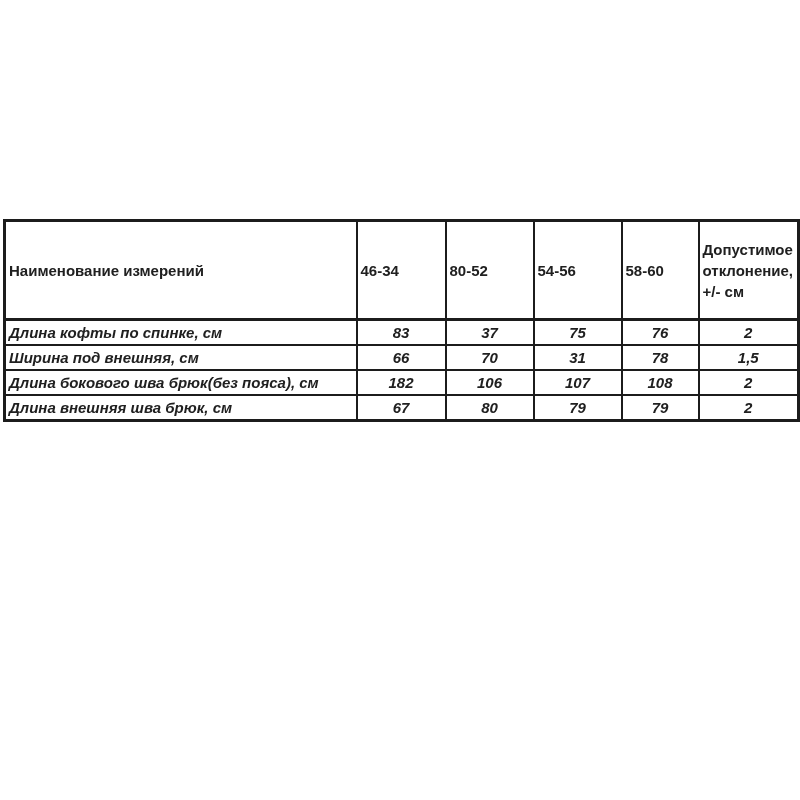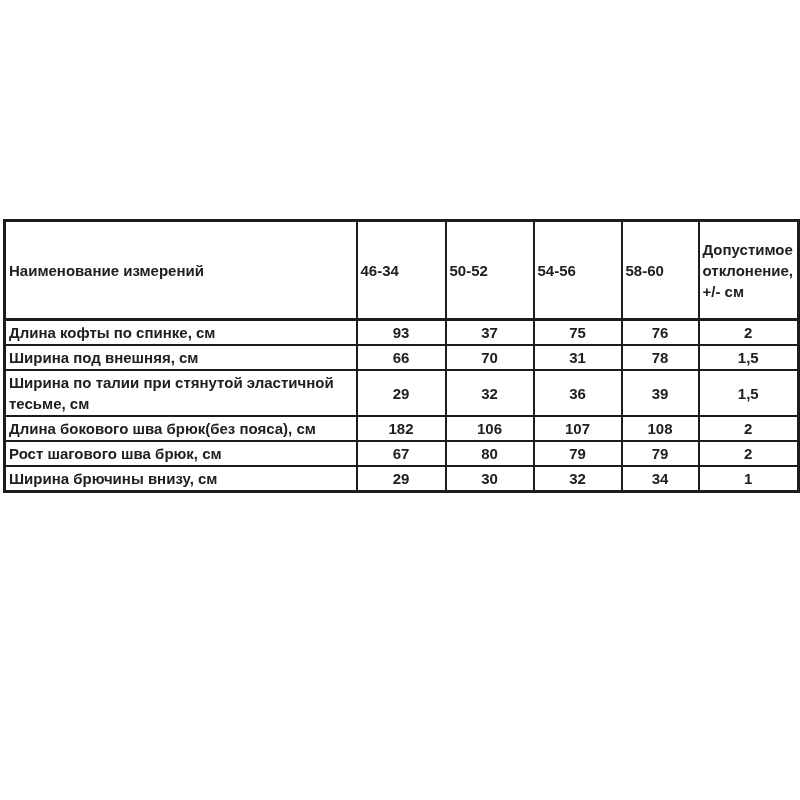--- a/index.html
+++ b/index.html
@@ -39,20 +39,21 @@
     height: 94px;
     text-align: left;
     vertical-align: middle;
     border-bottom: 3px solid #1c1c1c;
     margin-top: 44px;
   }
   tbody td {
     height: 20px;
     text-align: center;
     vertical-align: middle;
+    font-style: italic;
   }
   tbody td.name-cell {
     text-align: left;
   }
   col.c-name { width: 352px; }
   col.c-s1   { width: 89px; }
   col.c-s2   { width: 88px; }
   col.c-s3   { width: 88px; }
   col.c-s4   { width: 77px; }
   col.c-dev  { width: 100px; }
@@ -67,70 +68,54 @@
       <col class="c-s1">
       <col class="c-s2">
       <col class="c-s3">
       <col class="c-s4">
       <col class="c-dev">
     </colgroup>
     <thead>
       <tr>
         <th>Наименование измерений</th>
         <th>46-34</th>
-        <th>50-52</th>
+        <th>80-52</th>
         <th>54-56</th>
         <th>58-60</th>
         <th>Допустимое отклонение, +/- см</th>
       </tr>
     </thead>
     <tbody>
         <tr>
     <td class="name-cell">Длина кофты по спинке, см</td>
-    <td>93</td>
+    <td>83</td>
     <td>37</td>
     <td>75</td>
     <td>76</td>
     <td>2</td>
   </tr>
         <tr>
     <td class="name-cell">Ширина под внешняя, см</td>
     <td>66</td>
     <td>70</td>
     <td>31</td>
     <td>78</td>
     <td>1,5</td>
   </tr>
         <tr>
-    <td class="name-cell">Ширина по талии при стянутой эластичной тесьме, см</td>
-    <td>29</td>
-    <td>32</td>
-    <td>36</td>
-    <td>39</td>
-    <td>1,5</td>
-  </tr>
-        <tr>
     <td class="name-cell">Длина бокового шва брюк(без пояса), см</td>
     <td>182</td>
     <td>106</td>
     <td>107</td>
     <td>108</td>
     <td>2</td>
   </tr>
         <tr>
-    <td class="name-cell">Рост шагового шва брюк, см</td>
+    <td class="name-cell">Длина внешняя шва брюк, см</td>
     <td>67</td>
     <td>80</td>
     <td>79</td>
     <td>79</td>
     <td>2</td>
   </tr>
-        <tr>
-    <td class="name-cell">Ширина брючины внизу, см</td>
-    <td>29</td>
-    <td>30</td>
-    <td>32</td>
-    <td>34</td>
-    <td>1</td>
-  </tr>
       </tbody>
   </table>
 </div>
 
 </body></html>

